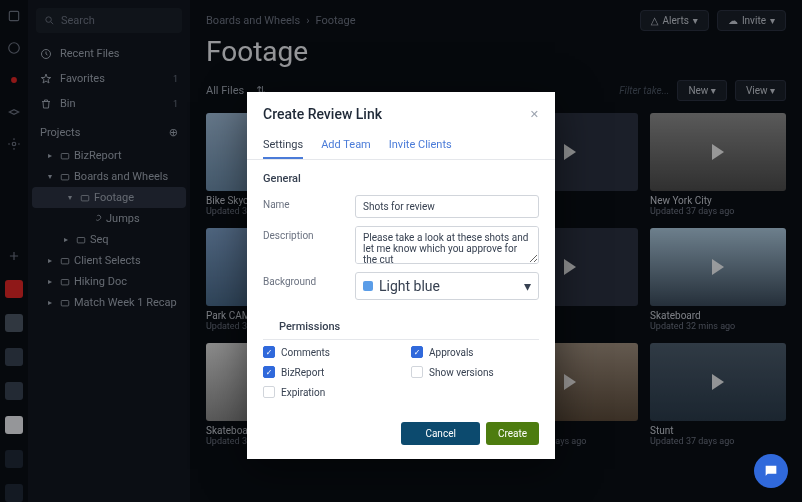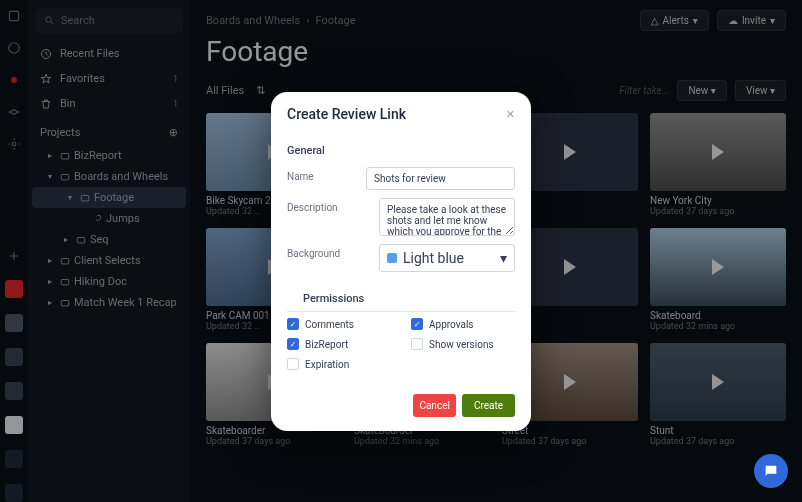--- a/index.html
+++ b/index.html
@@ -32,41 +32,41 @@
 .tool-right { display: flex; align-items: center; gap: 8px; }
 .filter-txt { color: #4b5563; font-size: 10px; font-style: italic; }
 .btn-sm { background: #1a2029; border: 1px solid #2a3140; padding: 4px 10px; border-radius: 3px; font-size: 10px; color: #c0c5ce; cursor: pointer; }
 .grid { padding: 0 16px; display: grid; grid-template-columns: repeat(4, 1fr); gap: 12px; overflow-y: auto; }
 .card { display: flex; flex-direction: column; }
 .thumb { height: 78px; background: #2a3140; border-radius: 3px; display: flex; align-items: center; justify-content: center; position: relative; }
 .play-icon { width: 0; height: 0; border-left: 12px solid rgba(255,255,255,0.85); border-top: 8px solid transparent; border-bottom: 8px solid transparent; }
 .card-title { font-size: 10px; color: #c0c5ce; margin-top: 4px; }
 .card-sub { font-size: 9px; color: #6b7280; }
 .modal-overlay { position: absolute; inset: 0; background: rgba(0,0,0,0.35); display: flex; align-items: flex-start; justify-content: center; padding-top: 92px; }
-.modal { width: 260px; background: #fff; border-radius: 16px; color: #374151; font-size: 11px; box-shadow: 0 10px 40px rgba(0,0,0,0.5); }
+.modal { width: 308px; background: #fff; border-radius: 0; color: #374151; font-size: 11px; box-shadow: 0 10px 40px rgba(0,0,0,0.5); }
 .modal-head { display: flex; justify-content: space-between; align-items: center; padding: 14px 16px 10px; }
 .modal-title { font-size: 14px; color: #1f2937; font-weight: 500; }
 .modal-close { cursor: pointer; color: #9ca3af; }
 .tabs { display: flex; gap: 18px; padding: 0 16px; border-bottom: 1px solid #e5e7eb; }
 .tab { padding: 6px 0; font-size: 11px; cursor: pointer; color: #4a7bd8; }
 .tab.active { color: #374151; border-bottom: 2px solid #4a7bd8; }
 .section-label { padding: 12px 16px 6px; font-size: 11px; color: #374151; font-weight: 500; }
 .form-row { display: flex; padding: 4px 16px; align-items: flex-start; gap: 8px; }
 .form-label { width: 84px; font-size: 10px; color: #6b7280; padding-top: 4px; }
 .form-input { flex: 1; border: 1px solid #d1d5db; border-radius: 3px; padding: 5px 7px; font-size: 10px; color: #374151; font-family: inherit; }
 textarea.form-input { resize: vertical; height: 38px; }
 .bg-select { flex: 1; border: 1px solid #d1d5db; border-radius: 3px; padding: 5px 7px; font-size: 14px; display: flex; align-items: center; gap: 6px; justify-content: space-between; cursor: pointer; }
 .swatch { width: 10px; height: 10px; background: #5b9de8; border-radius: 2px; }
 .perms { padding: 6px 16px 14px; display: grid; grid-template-columns: 1fr 1fr; gap: 8px 20px; }
 .perm-item { display: flex; align-items: center; gap: 6px; font-size: 10px; color: #374151; }
 .cb { width: 12px; height: 12px; border: 1px solid #d1d5db; border-radius: 2px; display: flex; align-items: center; justify-content: center; cursor: pointer; }
 .cb.checked { background: #3069db; border-color: #3069db; }
 .cb.checked::after { content: "✓"; color: #fff; font-size: 8px; }
 .modal-foot { padding: 10px 16px 14px; display: flex; justify-content: flex-end; gap: 6px; border-top: 0; }
-.btn-cancel { background: #ef4444; color: #fff; border: none; padding: 6px 6px; border-radius: 3px; font-size: 10px; cursor: pointer; }
+.btn-cancel { background: #0c4a6e; color: #fff; border: none; padding: 6px 24px; border-radius: 3px; font-size: 10px; cursor: pointer; }
 .btn-create { background: #4d7c0f; color: #fff; border: none; padding: 6px 12px; border-radius: 3px; font-size: 10px; cursor: pointer; }
 .chat-fab { position: absolute; bottom: 14px; right: 14px; width: 34px; height: 34px; border-radius: 50%; background: #3069db; display: flex; align-items: center; justify-content: center; color: #fff; cursor: pointer; }
 svg { display: block; }
 </style>
 </head>
 <body>
 
 <div class="app">
   <div class="rail">
     <div class="rail-icon">
@@ -321,20 +321,25 @@
     </div>
   </div>
 </div>
 
 <div class="modal-overlay">
   <div class="modal">
     <div class="modal-head">
       <div class="modal-title">Create Review Link</div>
       <div class="modal-close">✕</div>
     </div>
+    <div class="tabs">
+      <div class="tab active">Settings</div>
+      <div class="tab">Add Team</div>
+      <div class="tab">Invite Clients</div>
+    </div>
     <div class="section-label">General</div>
     <div class="form-row">
       <div class="form-label">Name</div>
       <input class="form-input" value="Shots for review" style="">
     </div>
     <div class="form-row">
       <div class="form-label">Description</div>
       <textarea class="form-input" style="">Please take a look at these shots and let me know which you approve for the cut</textarea>
     </div>
     <div class="form-row">

